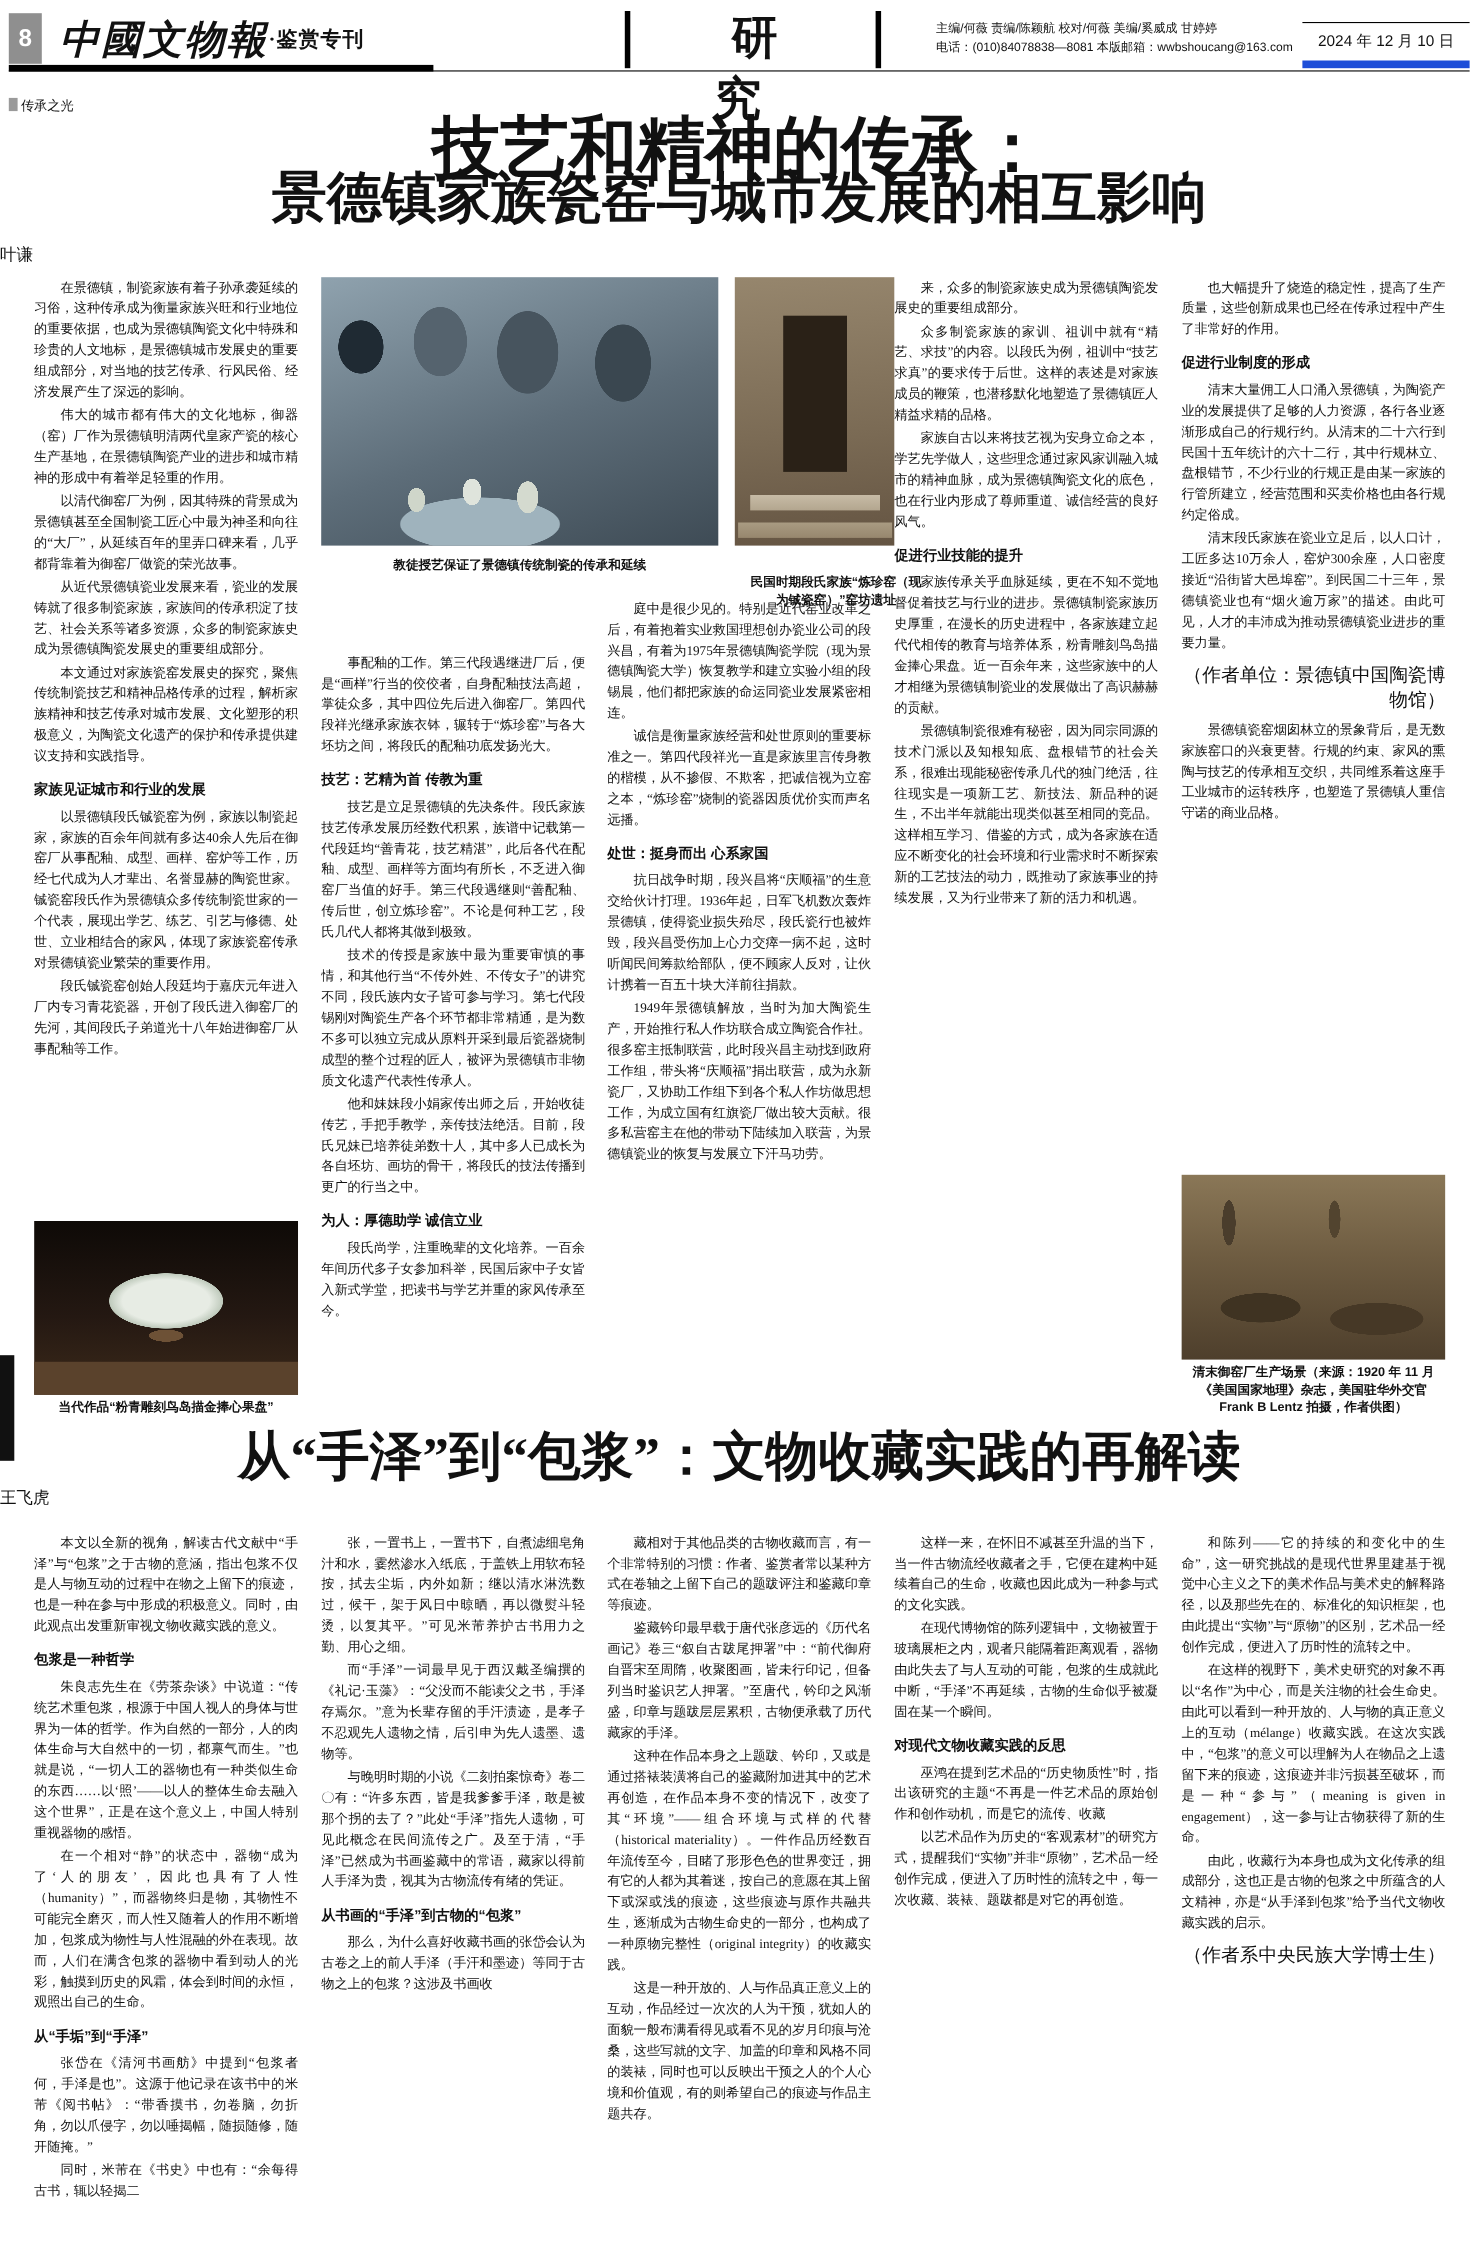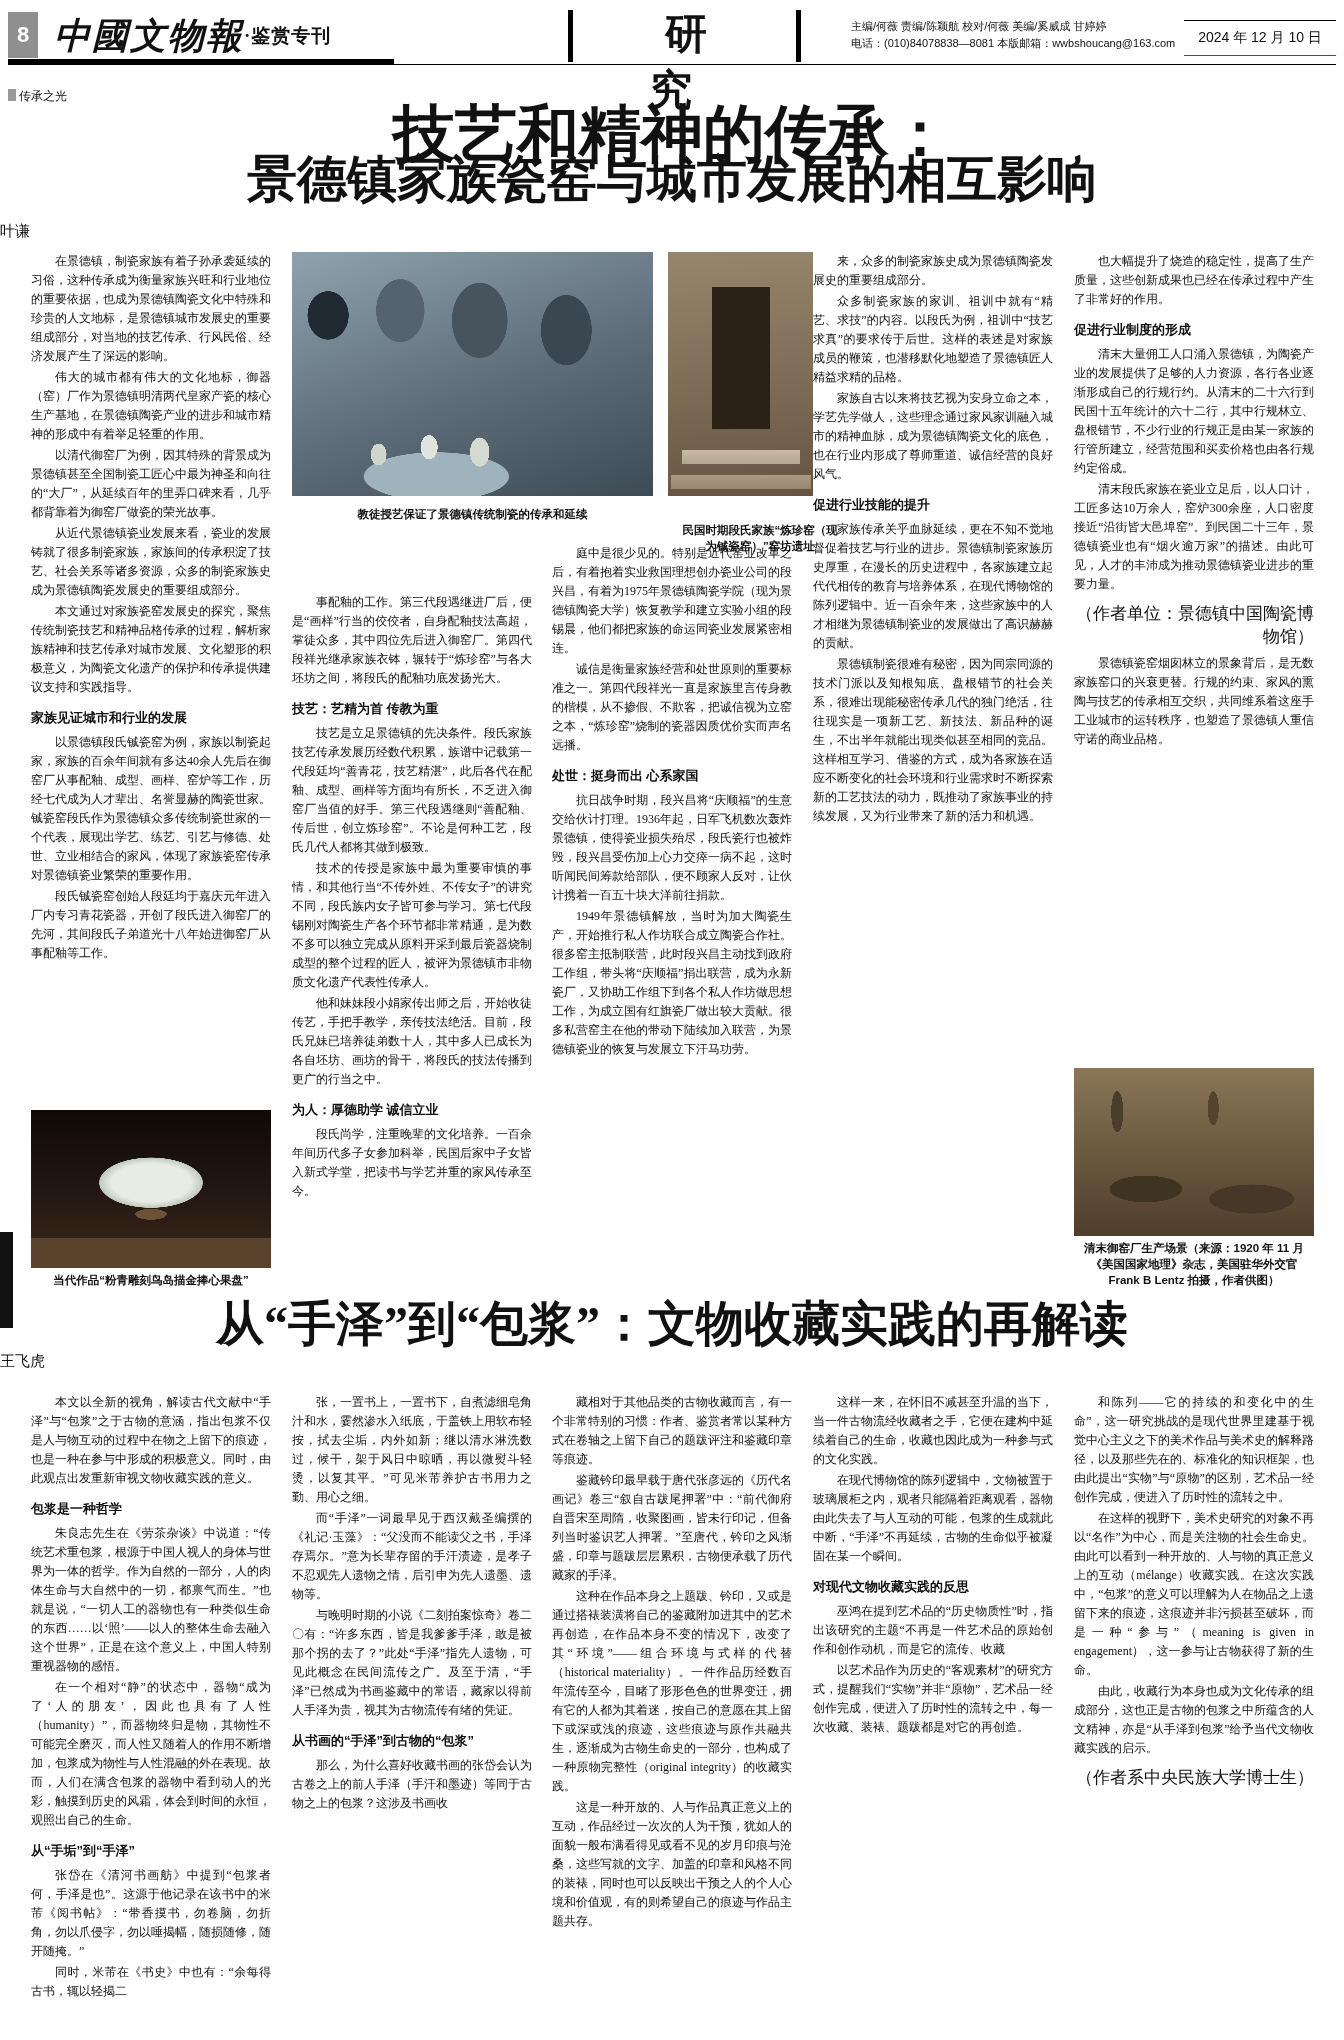--- a/index.html
+++ b/index.html
@@ -11,21 +11,21 @@
            font-family:"Liberation Sans",sans-serif;font-size:22px;font-weight:bold;
            display:flex;align-items:center;justify-content:center;}
   .mast{position:absolute;left:46px;top:2px;font-size:36px;font-weight:bold;font-style:italic;letter-spacing:2px;}
   .mast-suffix{font-size:19px;font-weight:bold;font-style:normal;letter-spacing:1px;vertical-align:6px;}
   .sec-bar{position:absolute;top:0;width:5px;height:52px;background:#000;}
   .sec-title{position:absolute;left:578px;top:-4px;width:200px;text-align:center;
              font-size:42px;font-weight:bold;letter-spacing:30px;text-indent:30px;
              font-family:"Liberation Sans",sans-serif;}
   .staff{position:absolute;left:843px;top:8px;width:340px;font-size:11px;line-height:17px;
          font-family:"Liberation Sans",sans-serif;}
-  .datebox{position:absolute;right:0;top:10px;width:152px;border-top:1px solid #000;border-bottom:1px solid #1d4ed8;
+  .datebox{position:absolute;right:0;top:10px;width:152px;border-top:1px solid #000;border-bottom:7px solid #1d4ed8;
            padding:8px 0;font-size:14px;text-align:center;font-family:"Liberation Sans",sans-serif;}
   .header-rule{position:absolute;left:8px;top:64px;width:1328px;height:1px;background:#000;}
   .header-rule-thick{position:absolute;left:8px;top:59px;width:386px;height:6px;background:#000;}
   
   .tag{position:absolute;left:8px;top:88px;font-size:12px;font-family:"Liberation Sans",sans-serif;}
   .tag .sq{display:inline-block;width:8px;height:12px;background:#9a9a9a;margin-right:3px;vertical-align:-1px;}
   
   .a1-t1{position:absolute;left:0;width:1344px;top:92px;text-align:center;font-size:62px;font-weight:bold;}
   .a1-t2{position:absolute;left:0;width:1344px;top:146px;text-align:center;font-size:50px;font-weight:bold;}
   .byline{position:absolute;left:0;width:1344px;text-align:left;font-size:15px;}
@@ -138,21 +138,21 @@
         <div class="para">诚信是衡量家族经营和处世原则的重要标准之一。第四代段祥光一直是家族里言传身教的楷模，从不掺假、不欺客，把诚信视为立窑之本，“炼珍窑”烧制的瓷器因质优价实而声名远播。</div>
         <div class="sub">处世：挺身而出 心系家国</div>
         <div class="para">抗日战争时期，段兴昌将“庆顺福”的生意交给伙计打理。1936年起，日军飞机数次轰炸景德镇，使得瓷业损失殆尽，段氏瓷行也被炸毁，段兴昌受伤加上心力交瘁一病不起，这时听闻民间筹款给部队，便不顾家人反对，让伙计携着一百五十块大洋前往捐款。</div>
         <div class="para">1949年景德镇解放，当时为加大陶瓷生产，开始推行私人作坊联合成立陶瓷合作社。很多窑主抵制联营，此时段兴昌主动找到政府工作组，带头将“庆顺福”捐出联营，成为永新瓷厂，又协助工作组下到各个私人作坊做思想工作，为成立国有红旗瓷厂做出较大贡献。很多私营窑主在他的带动下陆续加入联营，为景德镇瓷业的恢复与发展立下汗马功劳。</div>
       </div>
     <div class="c" style="left:782px;">
         <div class="para">来，众多的制瓷家族史成为景德镇陶瓷发展史的重要组成部分。</div>
         <div class="para">众多制瓷家族的家训、祖训中就有“精艺、求技”的内容。以段氏为例，祖训中“技艺求真”的要求传于后世。这样的表述是对家族成员的鞭策，也潜移默化地塑造了景德镇匠人精益求精的品格。</div>
         <div class="para">家族自古以来将技艺视为安身立命之本，学艺先学做人，这些理念通过家风家训融入城市的精神血脉，成为景德镇陶瓷文化的底色，也在行业内形成了尊师重道、诚信经营的良好风气。</div>
         <div class="sub">促进行业技能的提升</div>
-        <div class="para">家族传承关乎血脉延续，更在不知不觉地督促着技艺与行业的进步。景德镇制瓷家族历史厚重，在漫长的历史进程中，各家族建立起代代相传的教育与培养体系，在现代博物馆的陈列逻辑中。近一百余年来，这些家族中的人才相继为景德镇制瓷业的发展做出了高识赫赫的贡献。</div>
+        <div class="para">家族传承关乎血脉延续，更在不知不觉地督促着技艺与行业的进步。景德镇制瓷家族历史厚重，在漫长的历史进程中，各家族建立起代代相传的教育与培养体系，粉青雕刻鸟岛描金捧心果盘。近一百余年来，这些家族中的人才相继为景德镇制瓷业的发展做出了高识赫赫的贡献。</div>
         <div class="para">景德镇制瓷很难有秘密，因为同宗同源的技术门派以及知根知底、盘根错节的社会关系，很难出现能秘密传承几代的独门绝活，往往现实是一项新工艺、新技法、新品种的诞生，不出半年就能出现类似甚至相同的竞品。这样相互学习、借鉴的方式，成为各家族在适应不断变化的社会环境和行业需求时不断探索新的工艺技法的动力，既推动了家族事业的持续发展，又为行业带来了新的活力和机遇。</div>
       </div>
     <div class="c" style="left:1043px;">
         <div class="para">也大幅提升了烧造的稳定性，提高了生产质量，这些创新成果也已经在传承过程中产生了非常好的作用。</div>
         <div class="sub">促进行业制度的形成</div>
         <div class="para">清末大量佣工人口涌入景德镇，为陶瓷产业的发展提供了足够的人力资源，各行各业逐渐形成自己的行规行约。从清末的二十六行到民国十五年统计的六十二行，其中行规林立、盘根错节，不少行业的行规正是由某一家族的行管所建立，经营范围和买卖价格也由各行规约定俗成。</div>
         <div class="para">清末段氏家族在瓷业立足后，以人口计，工匠多达10万余人，窑炉300余座，人口密度接近“沿街皆大邑埠窑”。到民国二十三年，景德镇瓷业也有“烟火逾万家”的描述。由此可见，人才的丰沛成为推动景德镇瓷业进步的重要力量。</div>
         <div class="attr">（作者单位：景德镇中国陶瓷博物馆）</div>
         <div class="para">景德镇瓷窑烟囱林立的景象背后，是无数家族窑口的兴衰更替。行规的约束、家风的熏陶与技艺的传承相互交织，共同维系着这座手工业城市的运转秩序，也塑造了景德镇人重信守诺的商业品格。</div>
         <div class="photo-block">

